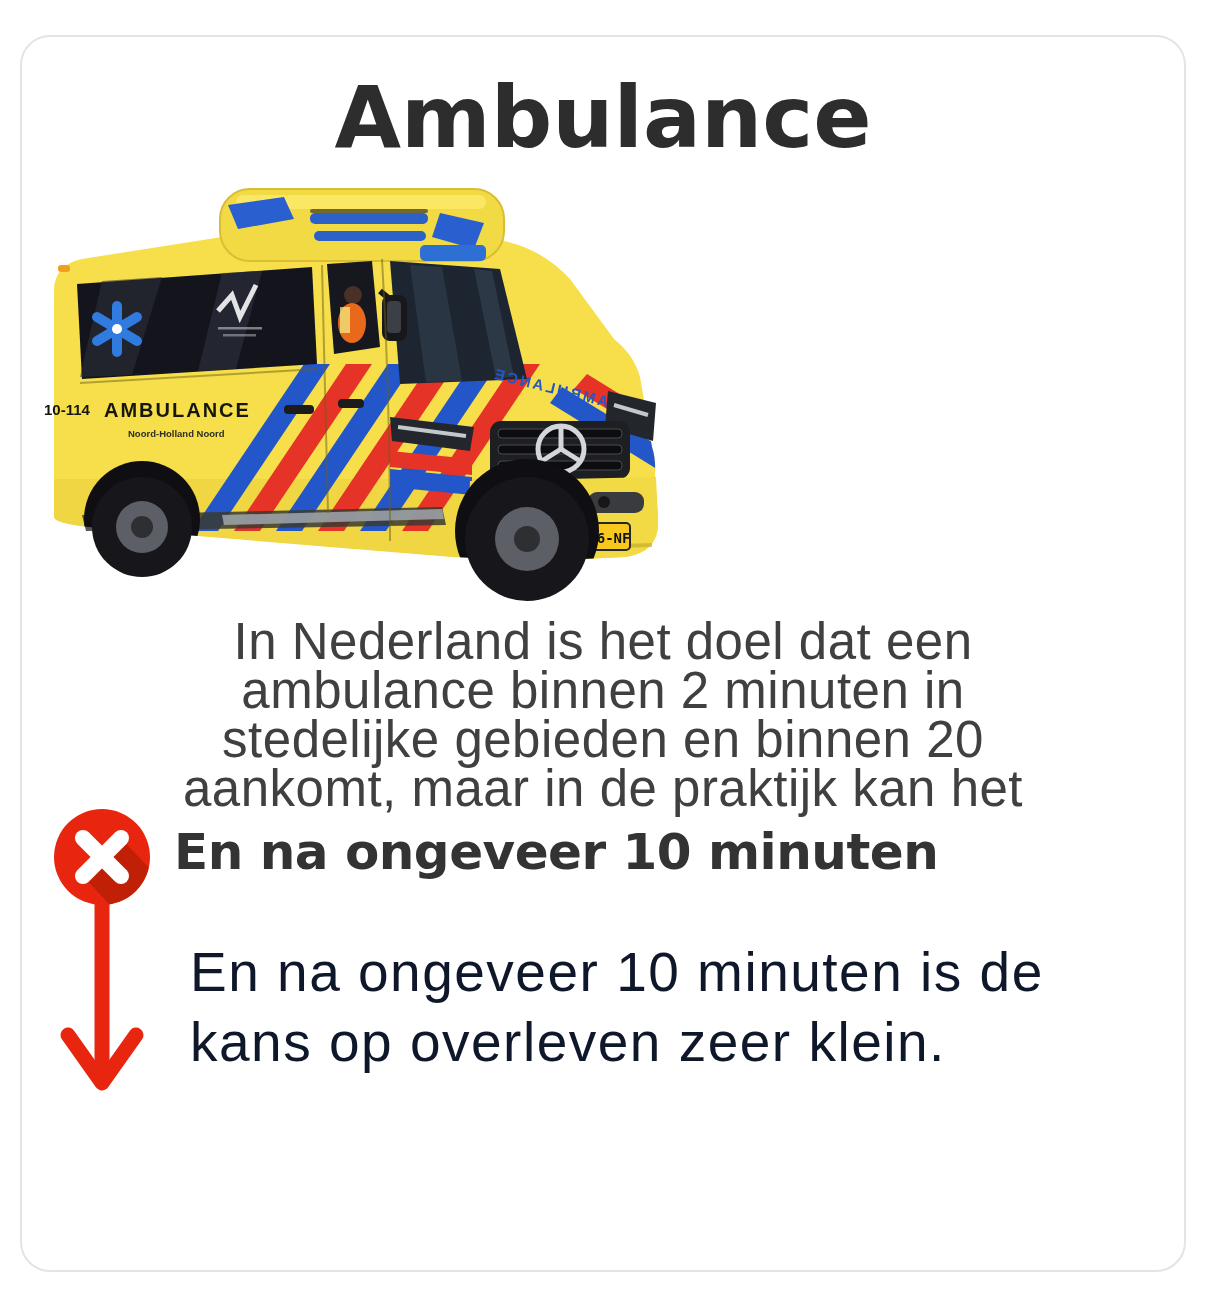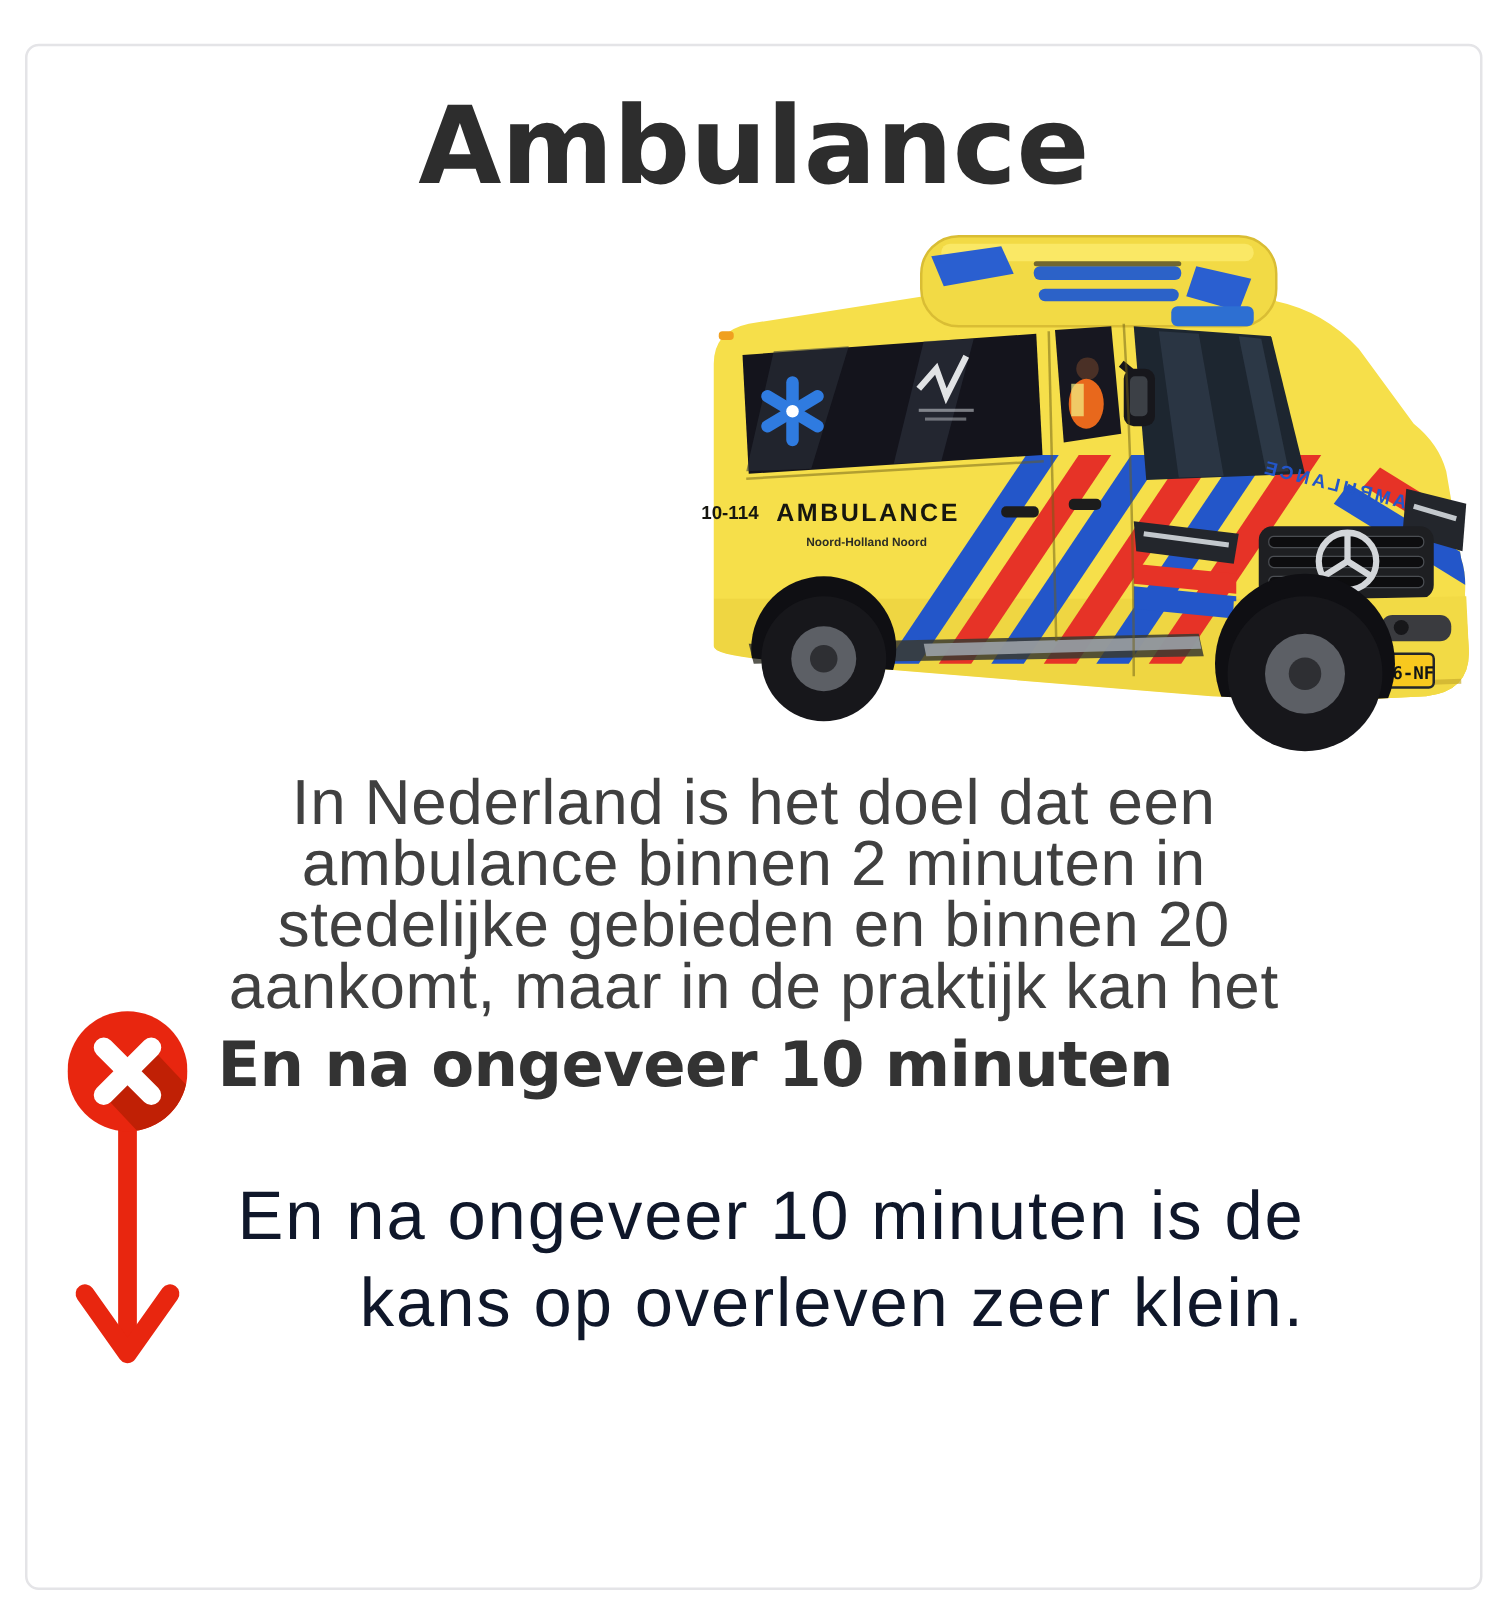--- a/index.html
+++ b/index.html
@@ -1,26 +1,26 @@
 <!DOCTYPE html>
 <html><head>
 <meta charset="utf-8">
 <style>
   html,body{margin:0;padding:0;background:#ffffff;}
   .page{position:relative;width:1206px;height:1298px;background:#ffffff;overflow:hidden;
         font-family:"Liberation Sans",sans-serif;}
   .card{position:absolute;left:20px;top:35px;width:1166px;height:1237px;background:#ffffff;
-        border:2px solid #e4e4e7;border-radius:11px;box-sizing:border-box;overflow:hidden;}
+        border:2px solid #e4e4e7;border-radius:30px;box-sizing:border-box;overflow:hidden;}
   .title{margin:30px 0 0 0;text-align:center;
          font-family:"DejaVu Sans",sans-serif;font-weight:bold;
          font-size:86px;line-height:100px;color:#2d2d2d;letter-spacing:0;}
-  .hero{display:flex;justify-content:flex-end;margin-top:12px;height:430px;}
+  .hero{display:flex;justify-content:flex-start;margin-top:12px;height:430px;}
   .para{margin-top:8px;text-align:center;}
   .para div{font-size:51px;line-height:49px;color:#404040;letter-spacing:.5px;white-space:nowrap;}
-  .bottom{position:relative;height:300px;margin-top:-6px;text-align:right;}
+  .bottom{position:relative;height:300px;margin-top:-6px;}
   .xarrow{position:absolute;left:32px;top:0;width:96px;height:292px;}
   .callout-heading{position:absolute;left:152px;top:16px;
          font-family:"DejaVu Sans",sans-serif;font-weight:bold;
          font-size:50px;color:#333333;letter-spacing:-0.5px;white-space:nowrap;}
   .bigtext{position:absolute;left:168px;top:130px;}
   .bigtext div{font-size:55px;line-height:70px;color:#0f172a;letter-spacing:1.5px;white-space:nowrap;}
   svg text{font-family:"Liberation Sans",sans-serif;}
   .plate-text{font-family:"DejaVu Sans Mono",monospace;font-weight:bold;}
 </style>
 </head>

